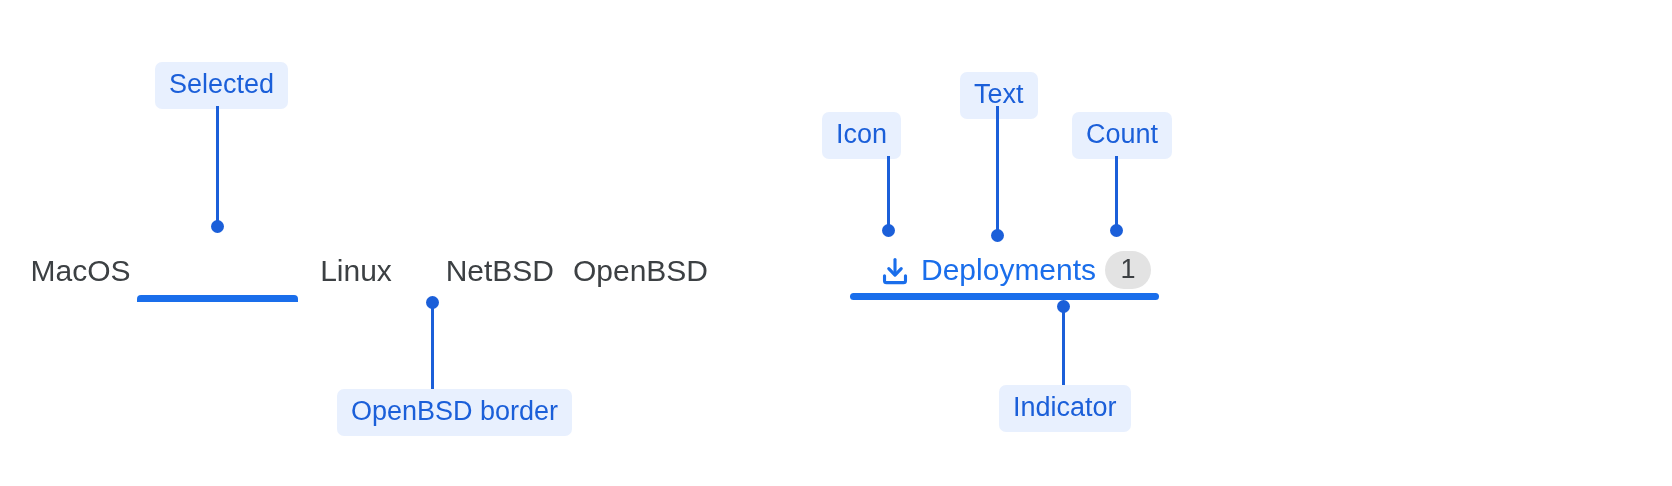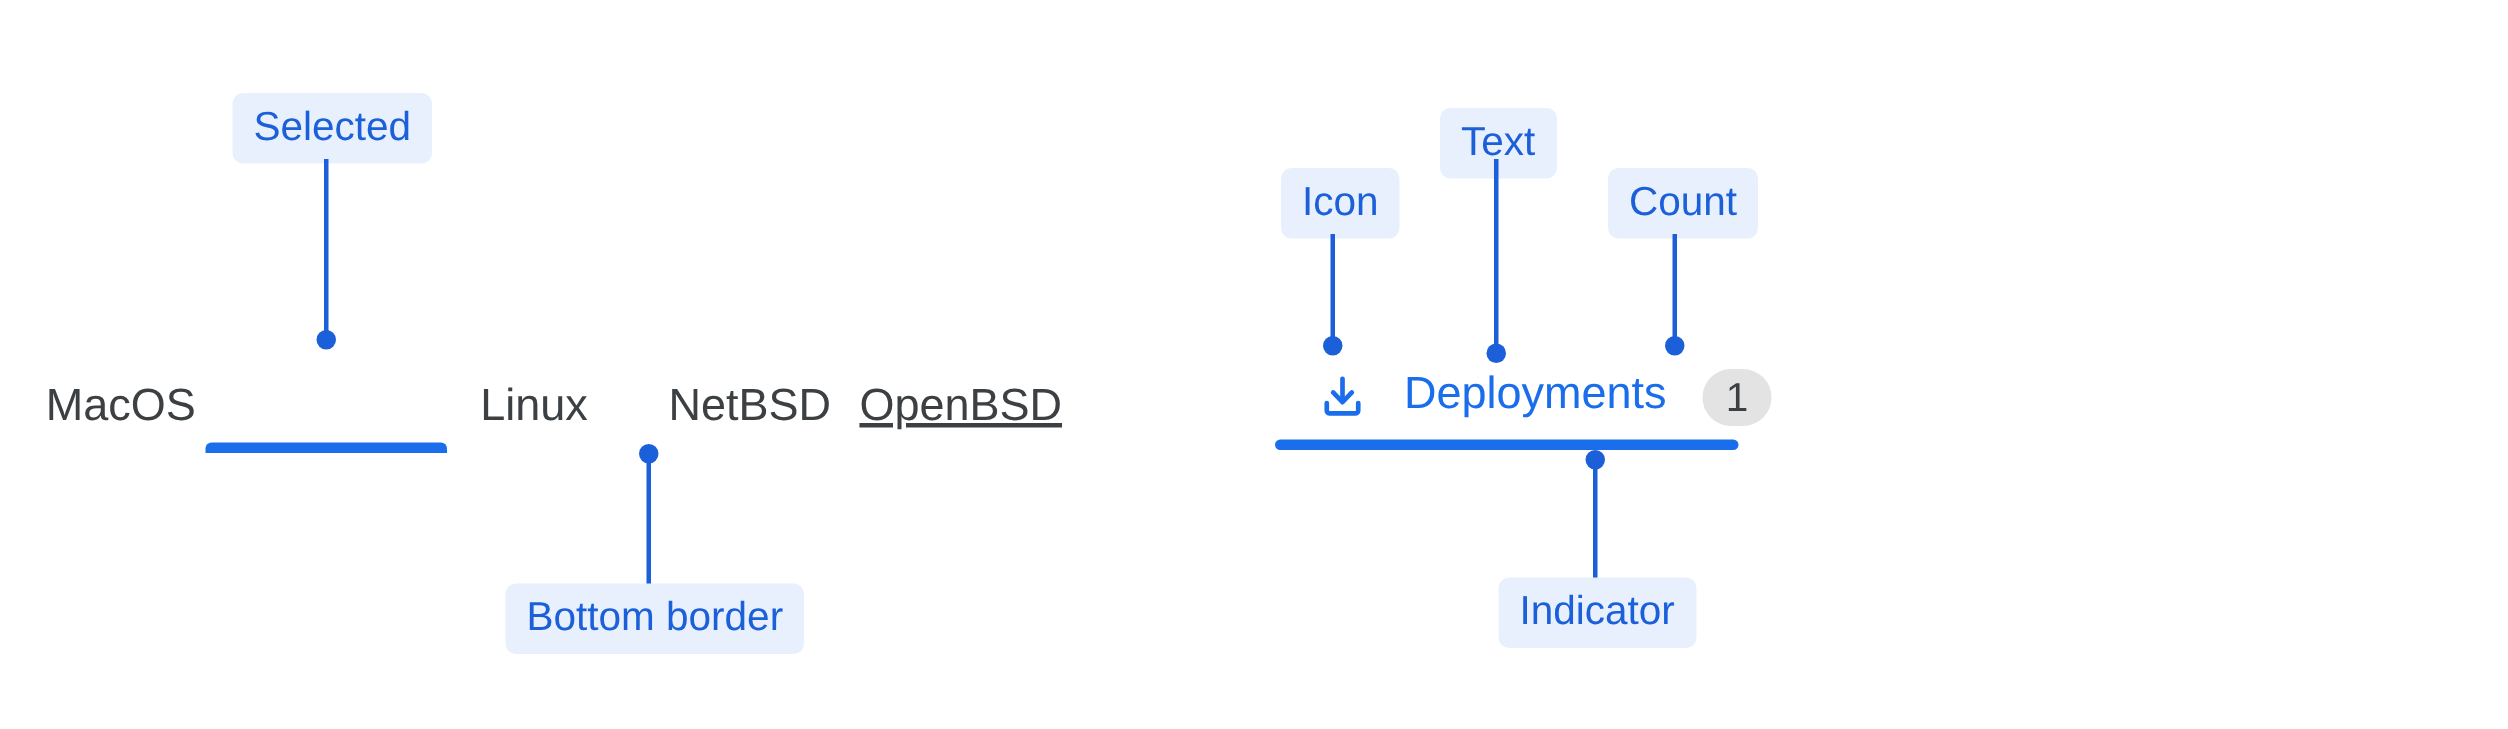--- a/index.html
+++ b/index.html
@@ -89,21 +89,22 @@
     top: 246px;
     width: 310px;
     height: 56px;
   }
   #deploy-row {
     position: absolute;
     left: 0;
     top: 0;
     height: 47px;
     display: flex;
-    gap: 24px;
+    align-items: center;
+    gap: 9px;
     padding-left: 28px;
     box-sizing: border-box;
   }
   #deploy-icon {
     display: block;
     width: 34px;
     height: 34px;
     flex: 0 0 auto;
     position: relative;
     top: 2px;
@@ -149,21 +150,21 @@
 
 
     <div class="os-tab" style="left:298px; width:116px;text-align:center;">
       <span>Linux</span>
     </div>
 
     <div class="os-tab" style="left:414px; width:140px;justify-content:flex-end;">
       <span>NetBSD</span>
     </div>
 
-    <div class="os-tab" style="left:554px; width:173px;text-decoration:underline;">
+    <div class="os-tab" style="left:554px; width:173px;">
       <span>OpenBSD</span>
     </div>
 
     <div id="os-indicator"></div>
   </div>
 
   <div id="tab-deployments">
     <div id="deploy-row">
       <svg id="deploy-icon" viewBox="0 0 24 24" fill="none">
         <path d="M12 3.2 V13.4" stroke="#1a6eeb" stroke-width="2.2" stroke-linecap="round"></path>
@@ -178,24 +179,24 @@
 
   <div class="anno-pill" style="left:155px; top:62px;">
     <span>Selected</span>
   </div>
   <div class="anno-line" style="left:216px; top:106px; height:119px;"></div>
   <div class="anno-dot" style="left:211px; top:220px;"></div>
 
   <div class="anno-dot" style="left:426px; top:296px;"></div>
   <div class="anno-line" style="left:431px; top:302px; height:88px;"></div>
   <div class="anno-pill" style="left:337px; top:389px;">
-    <span>Bottom border</span>
-  </div>
-
-  <div class="anno-pill" style="left:854px; top:112px;">
+    <span>OpenBSD border</span>
+  </div>
+
+  <div class="anno-pill" style="left:822px; top:112px;">
     <span>Icon</span>
   </div>
   <div class="anno-line" style="left:887px; top:156px; height:73px;"></div>
   <div class="anno-dot" style="left:882px; top:224px;"></div>
 
   <div class="anno-pill" style="left:960px; top:62px;margin-top:10px;">
     <span>Text</span>
   </div>
   <div class="anno-line" style="left:996px; top:106px; height:128px;"></div>
   <div class="anno-dot" style="left:991px; top:229px;"></div>

